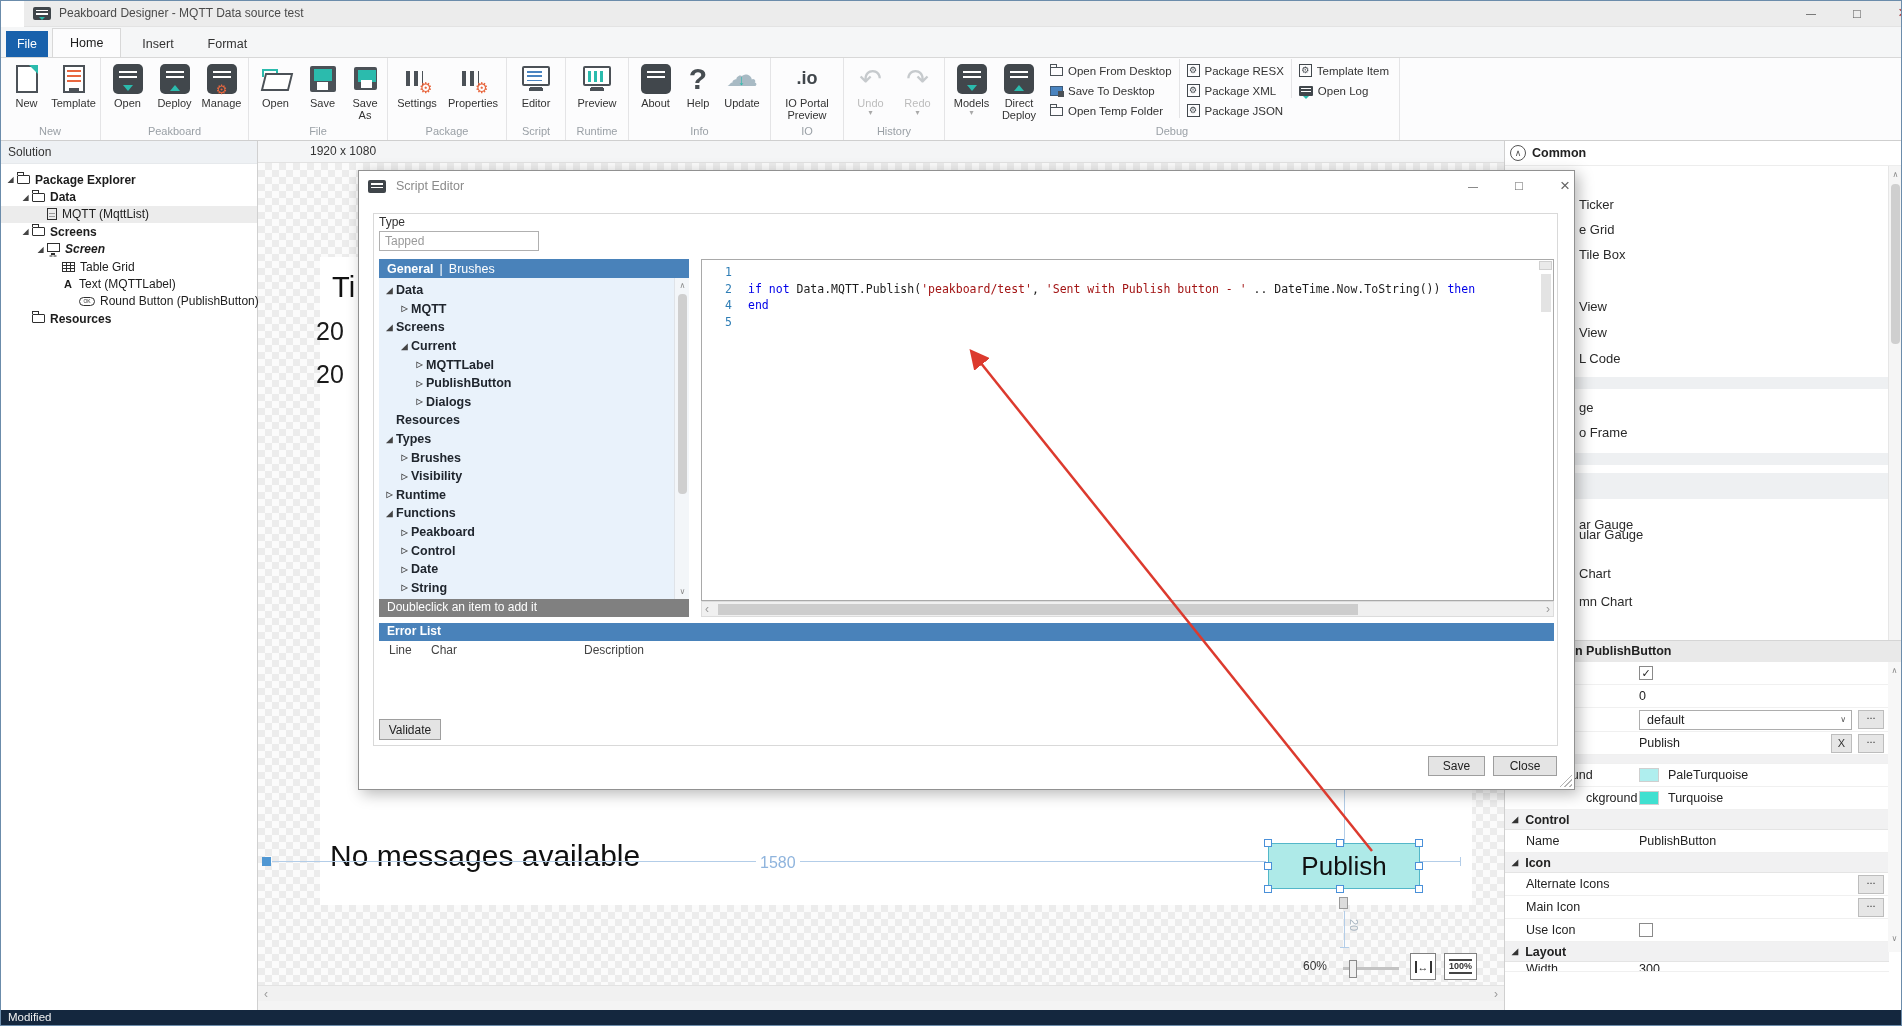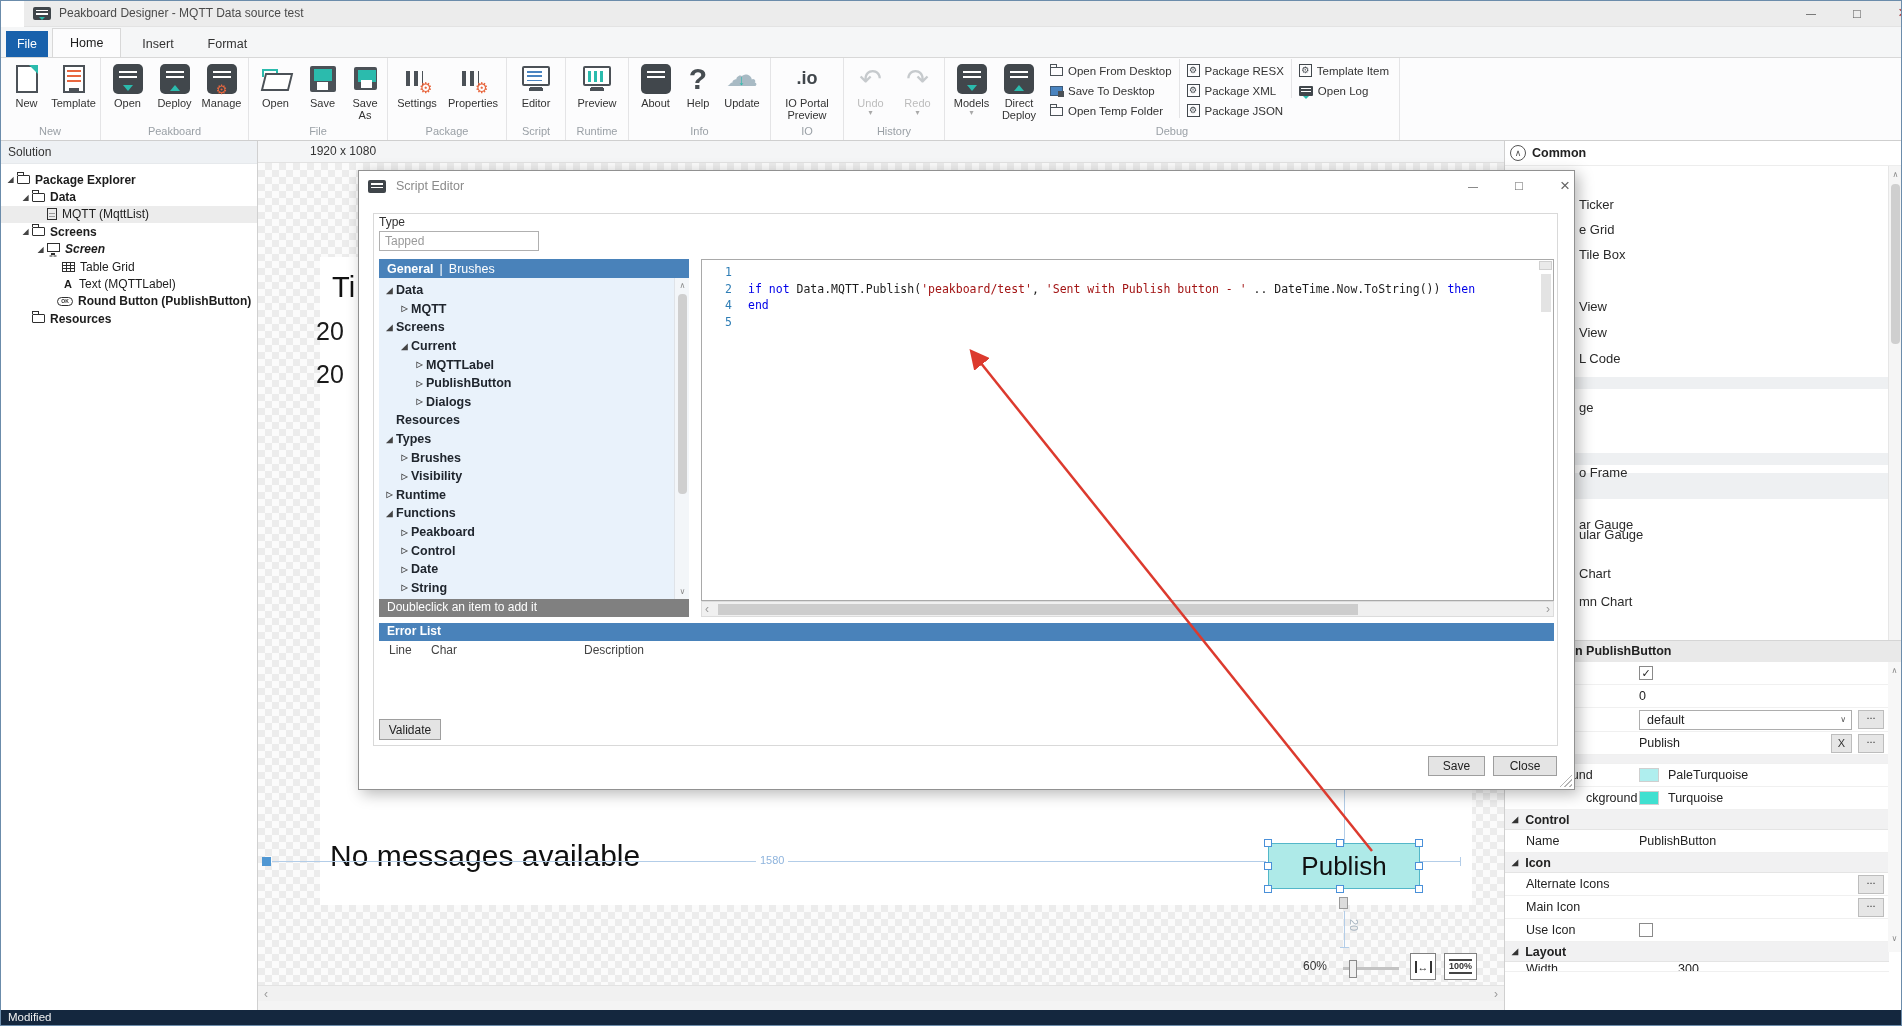--- a/index.html
+++ b/index.html
@@ -140,21 +140,21 @@
   .screen { position:absolute; left:62px; top:94px; width:1152px; height:648px; background:#fff; }
   .frag-title { position:absolute; left:12px; top:14px; font-size:29px; color:#111; white-space:nowrap; }
   .frag-20a { position:absolute; left:-4px; top:60px; font-size:25px; color:#1a1a1a; }
   .frag-20b { position:absolute; left:-4px; top:103px; font-size:25px; color:#1a1a1a; }
   .no-msg { position:absolute; left:10px; top:582px; font-size:30px; color:#101010; white-space:nowrap; }
   .publish { position:absolute; left:948px; top:586px; width:152px; height:46px; background:#aeeae8; border:1px solid #53b7c9;
     display:flex; align-items:center; justify-content:center; font-size:26px; color:#101010; }
   .hdl { position:absolute; width:8px; height:8px; background:#fff; border:1px solid #4a90d9; }
   
   .dim { position:absolute; background:#b3cde8; }
-  .dim-label { position:absolute; color:#8fb4dd; font-size:11px; background:#fff; padding:0 4px; }
+  .dim-label { position:absolute; color:#8fb4dd; font-size:16px; background:#fff; padding:0 4px; }
   .dim-sq { position:absolute; width:9px; height:9px; background:#4f97d3; }
   .rot-label { position:absolute; color:#a9b6c2; font-size:11px; transform:rotate(90deg); }
   .rot-handle { position:absolute; width:9px; height:12px; background:#dcdcdc; border:1px solid #9a9a9a; }
   .zoom-txt { position:absolute; font-size:12px; color:#333; }
   .slider-track { position:absolute; height:3px; background:#c3c3c3; }
   .slider-thumb { position:absolute; width:8px; height:18px; background:#f0f0f0; border:1px solid #8a8a8a; }
   .zoom-btn { position:absolute; width:26px; height:27px; background:#fff; border:1px solid #808080;
     display:flex; align-items:center; justify-content:center; }
   .fit-ic { font-size:11px; color:#333; border-left:2px solid #333; border-right:2px solid #333; padding:0 1px; line-height:12px; }
   .pct { font-size:9px; font-weight:bold; color:#333; border-top:2px solid #444; border-bottom:2px solid #444; line-height:11px; }
@@ -176,21 +176,21 @@
   .rail-thumb { position:absolute; left:2px; width:9px; background:#cfcfcf; border-radius:4px; }
   .prop-hdr { position:absolute; left:0; top:499px; width:398px; height:22px; background:#e9e9e9; border-top:1px solid #d5d5d5;
     font-weight:bold; font-size:12.5px; color:#222; padding:3px 0 0 70px; }
   .prop-rows { position:absolute; left:0; top:521px; width:384px; }
   .prop-rail { position:absolute; right:0; top:521px; width:14px; height:290px; background:#f7f7f7; }
   .prow { display:flex; align-items:center; border-bottom:1px solid #f0f0f0; background:#fff; }
   .prow.checkbox, .prow.clearable, .prow.color, .prow.value, .prow.more { height:23px; }
   .prow.dropdown { height:24px; }
   .prow.section { height:20px; background:#f1f1f2; font-weight:bold; border-bottom:1px solid #e4e4e4; }
   .prow.divider { height:9px; background:#f1f1f2; }
-  .prow.clip { height:10px; overflow:hidden; align-items:flex-start;gap:39px; }
+  .prow.clip { height:10px; overflow:hidden; align-items:flex-start; }
   .plbl { width:134px; padding-left:21px; font-size:12.5px; color:#222; flex-shrink:0; white-space:nowrap; }
   .pexp { font-size:8px; margin-left:7px; color:#333; }
   .plbl-sec { margin-left:7px; font-size:12.5px; }
   .pval { flex:1; display:flex; align-items:center; padding-right:5px; min-width:0; }
   .pvtext { font-size:12.5px; color:#222; white-space:nowrap; }
   .cbx { width:14px; height:14px; border:1px solid #8a8a8a; background:#fff; font-size:11px; line-height:12px; text-align:center; color:#222; }
   .dd { flex:1; height:20px; border:1px solid #adadad; background:#fff; display:flex; align-items:center;
     padding:0 5px 0 7px; font-size:12.5px; justify-content:space-between; }
   .ddcaret { color:#555; font-size:8px; }
   .morebtn { width:26px; height:19px; margin-left:6px; background:#e6e6e6; border:1px solid #bdbdbd;
@@ -509,21 +509,21 @@
       <div class="trow" style="padding-left: 49px;">
         <span class="exp"></span>
         <span class="ticon grid-icon"></span>
         <span class="tlbl">Table Grid</span>
       </div>
       <div class="trow" style="padding-left: 49px;">
         <span class="exp"></span>
         <span class="ticon text-icon">A</span>
         <span class="tlbl">Text (MQTTLabel)</span>
       </div>
-      <div class="trow" style="padding-left: 44px; font-weight: bold;">
+      <div class="trow" style="padding-left: 66px;">
         <span class="exp"></span>
         <span class="ticon round-button-icon">OK</span>
         <span class="tlbl">Round Button (PublishButton)</span>
       </div>
       <div class="trow" style="padding-left: 19px;">
         <span class="exp"></span>
         <span class="ticon folder-icon"></span>
         <span class="tlbl b">Resources</span>
       </div>
     </div>
@@ -586,21 +586,21 @@
     <div class="tb-div" style="top:236px"></div>
     <div class="tb-div" style="top:312px"></div>
     <div class="tb-band" style="top:332px"></div>
   <div class="tb-item" style="top: 56px;">Ticker</div>
       <div class="tb-item" style="top: 81px;">e Grid</div>
       <div class="tb-item" style="top: 106px;">Tile Box</div>
       <div class="tb-item" style="top: 158px;">View</div>
       <div class="tb-item" style="top: 184px;">View</div>
       <div class="tb-item" style="top: 210px;">L Code</div>
       <div class="tb-item" style="top: 259px;">ge</div>
-      <div class="tb-item" style="top: 284px; margin-top: 40px;">o Frame</div>
+      <div class="tb-item" style="top: 284px;">o Frame</div>
       <div class="tb-item" style="top: 376px;">ar Gauge</div>
       <div class="tb-item" style="top: 386px;">ular Gauge</div>
       <div class="tb-item" style="top: 425px;">Chart</div>
       <div class="tb-item" style="top: 453px;">mn Chart</div>
     </div>
   <div class="rail">
     <div class="rail-arrow" style="top:4px">∧</div>
     <div class="rail-thumb" style="top:18px;height:160px"></div>
   </div>
   <div class="prop-hdr">n PublishButton</div>

